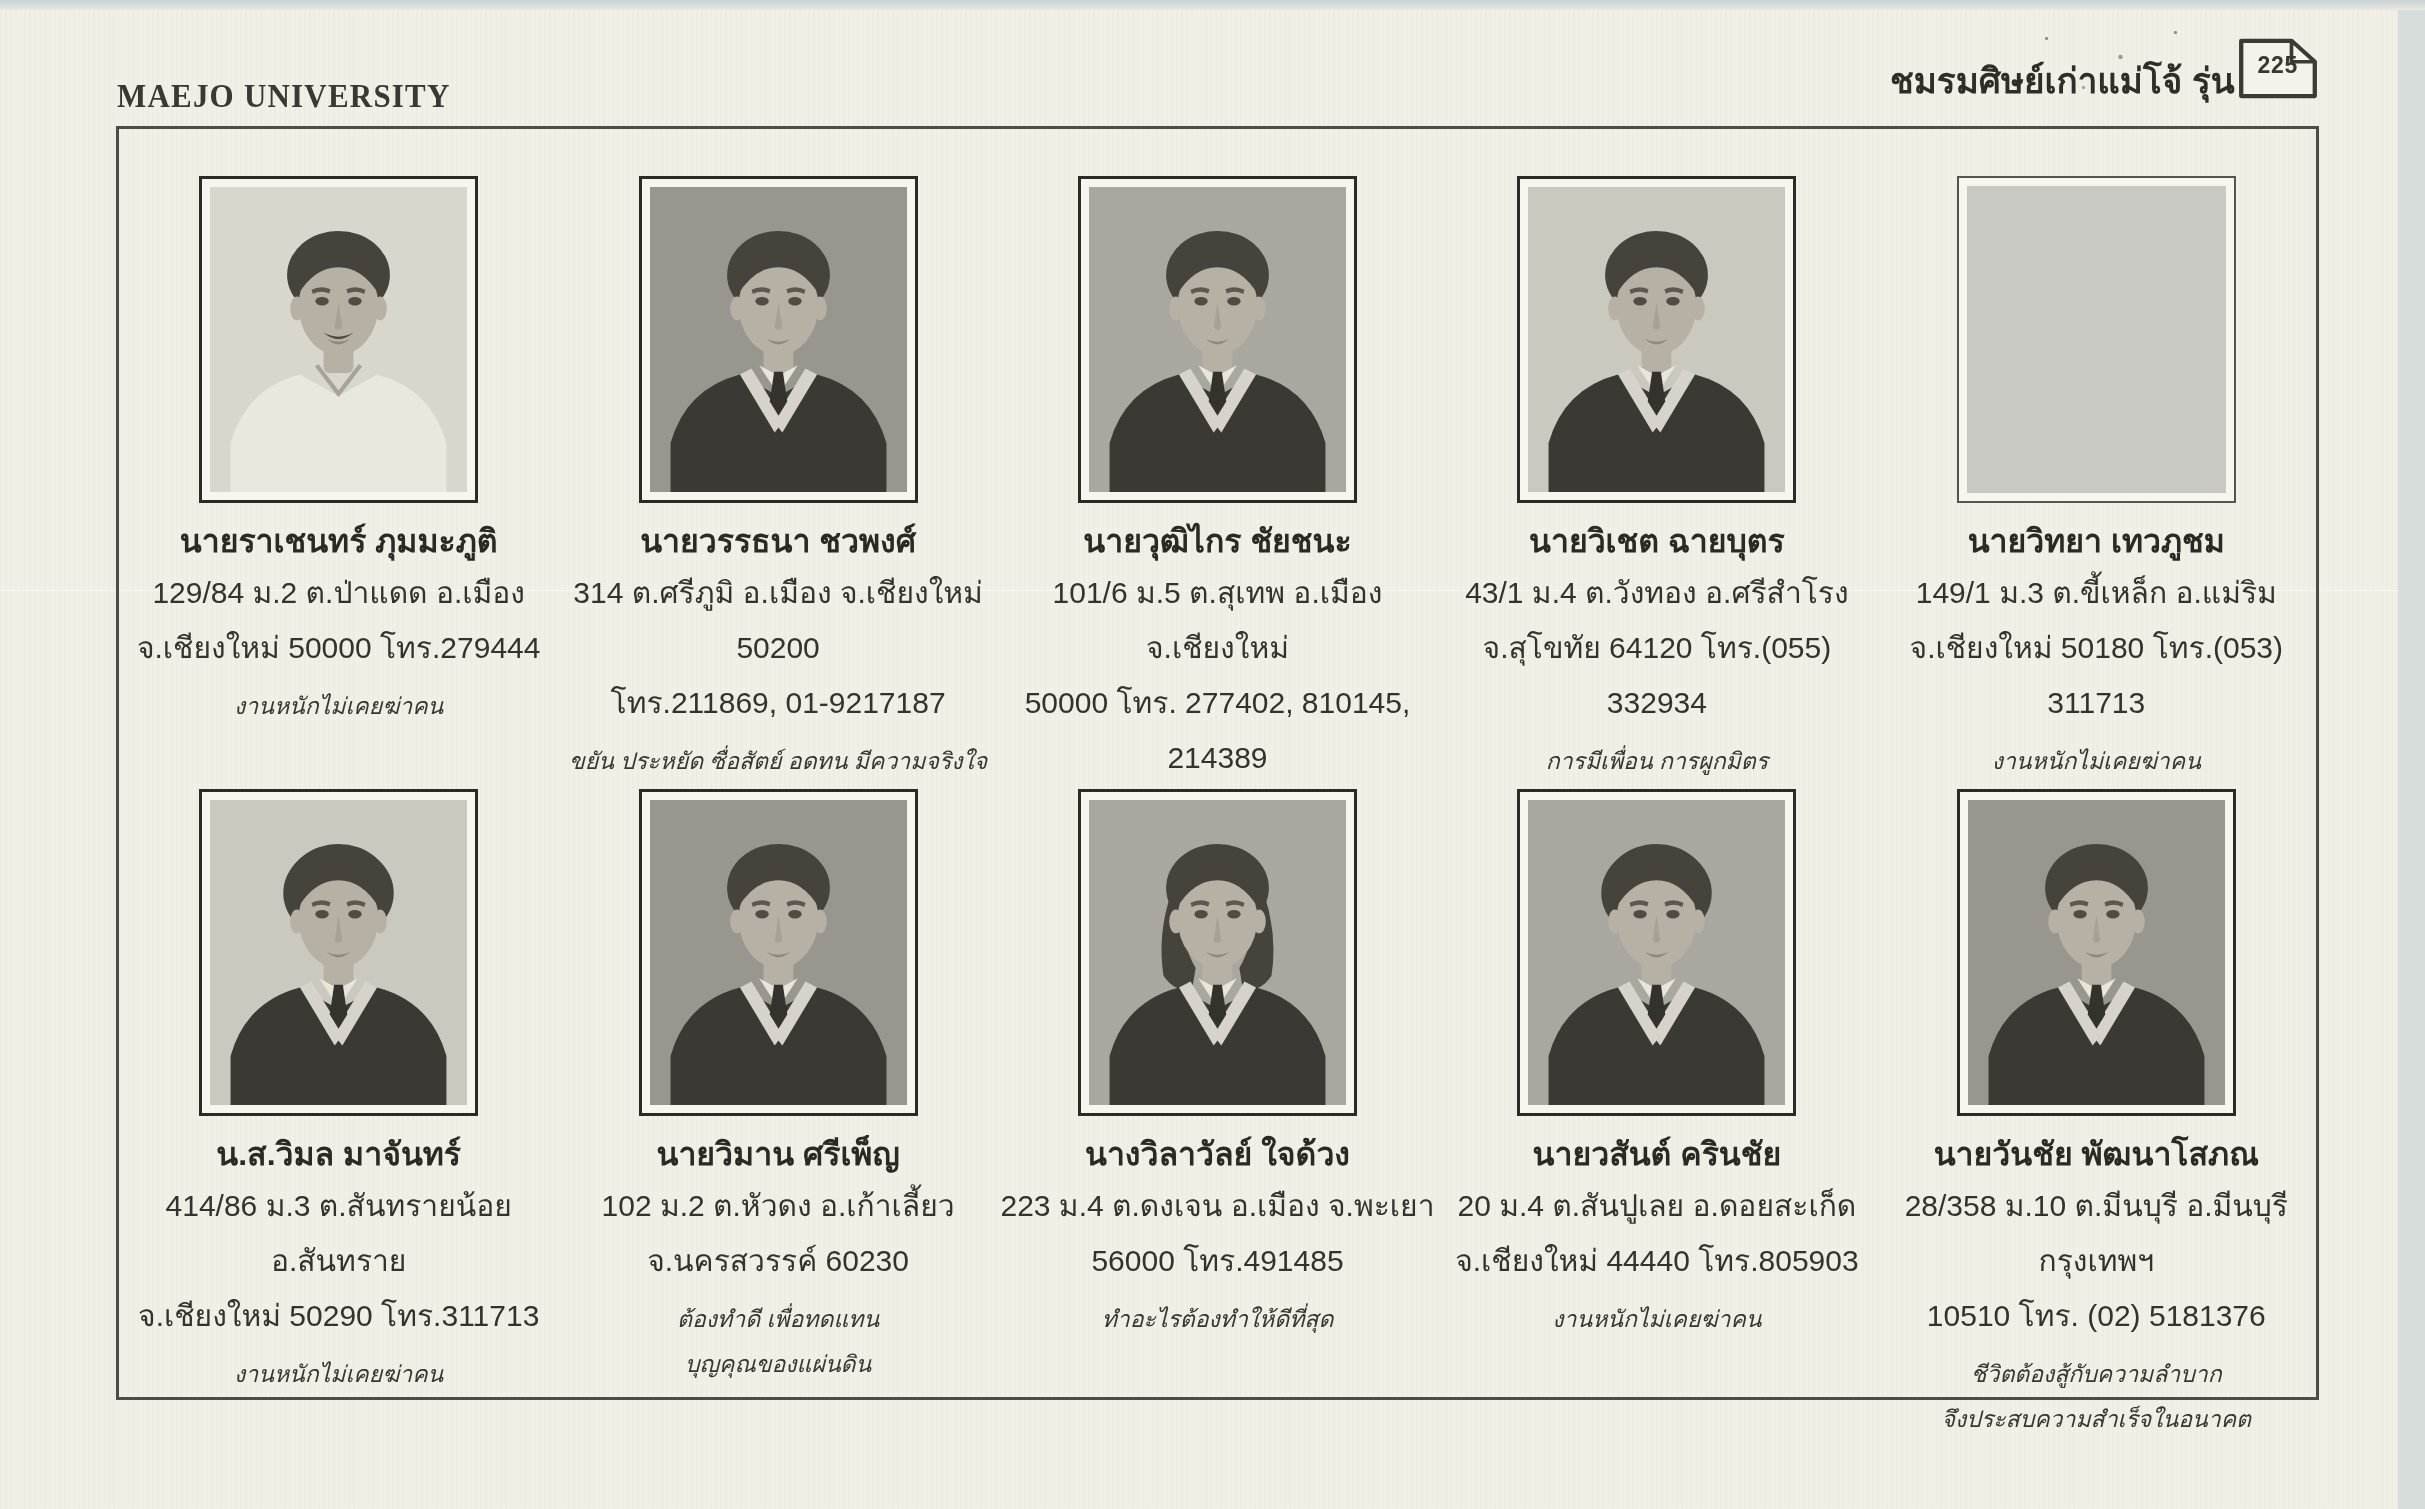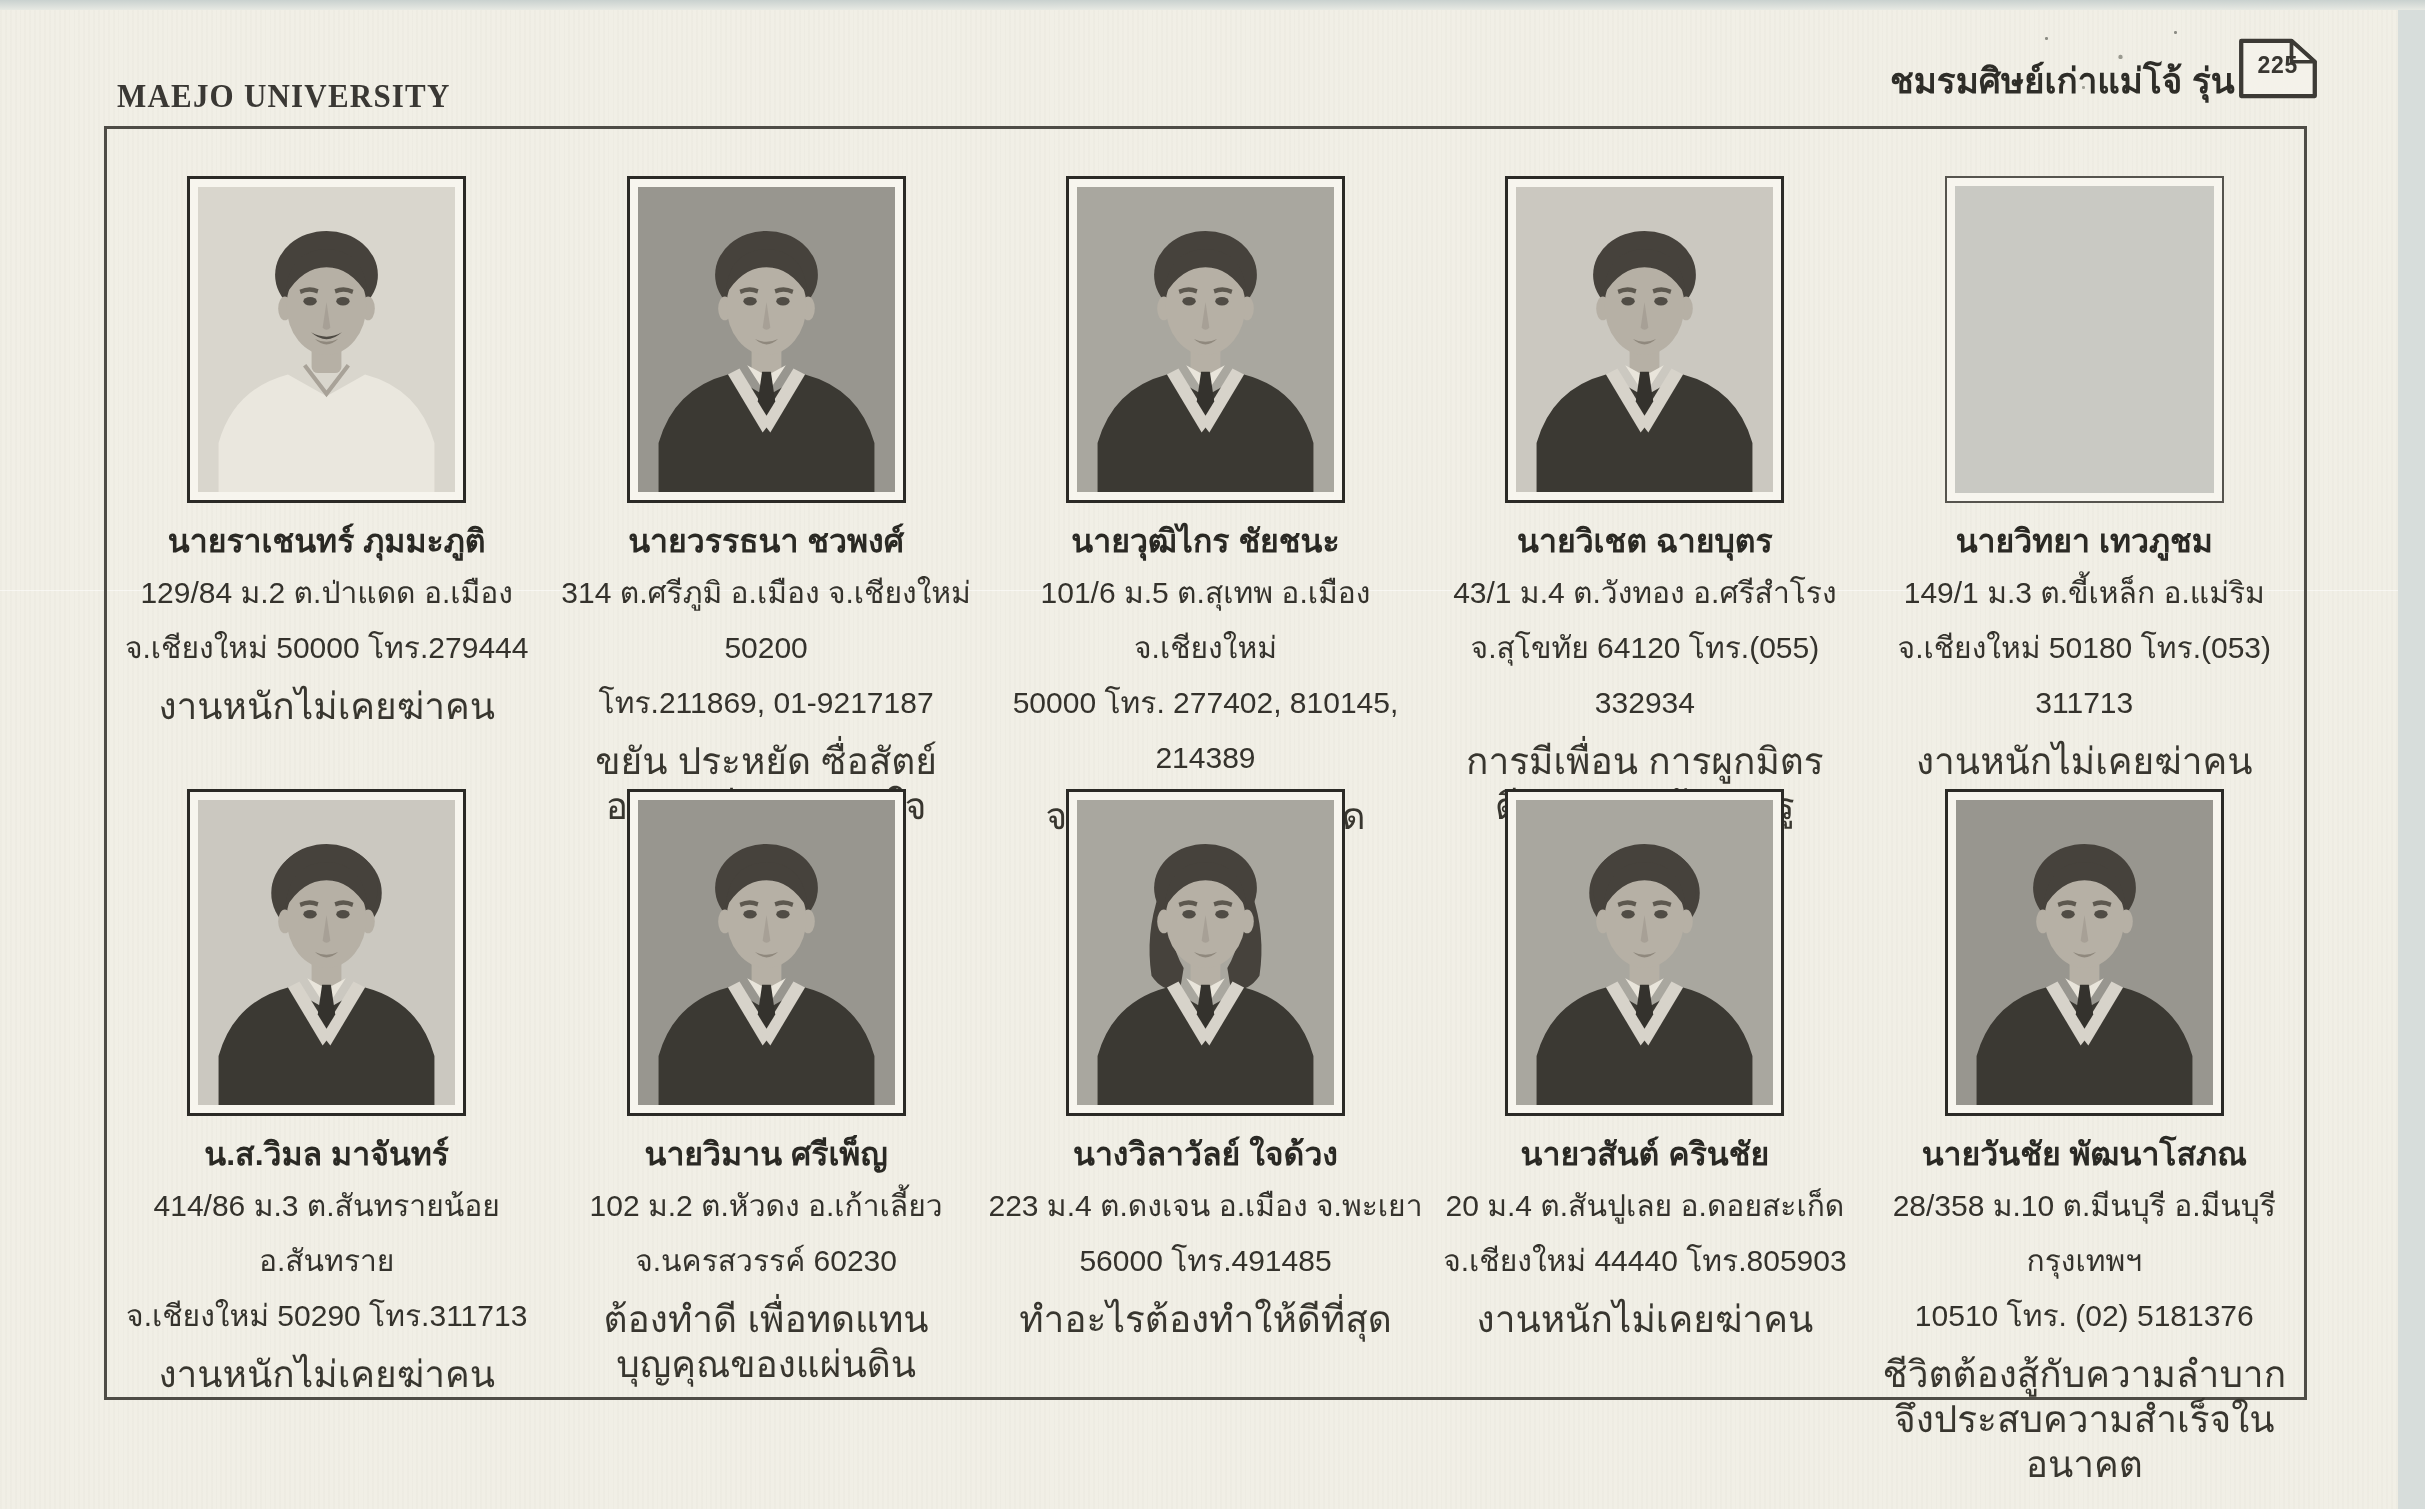--- a/index.html
+++ b/index.html
@@ -43,40 +43,40 @@
   }
   .badge{position:absolute;left:2235px;top:36px;width:86px;height:65px;}
   .badge svg{position:absolute;left:0;top:0;width:100%;height:100%;}
   .badge-num{
     position:absolute;left:9.8px;top:16px;width:53px;text-align:right;
     font-size:23px;font-weight:700;color:#393732;letter-spacing:0.6px;
   }
 
   
   .box{
-    position:absolute;left:104px;top:126px;width:2203px;height:1274px;
+    position:absolute;left:116px;top:126px;width:2203px;height:1274px;
     border:3.1px solid #4e4c46;box-sizing:border-box;
   }
   .row{
     display:grid;grid-template-columns:repeat(5,1fr);
     height:613px;
   }
   .row-0{margin-top:47px;}
 
   .card{display:flex;flex-direction:column;align-items:center;text-align:center;}
   .photo-frame{
     width:279px;height:327px;box-sizing:border-box;
     border:3.7px solid #2b2a26;background:#f7f5ee;padding:8px;
   }
   .card--blank .photo-frame{border-width:2.5px;border-color:#56544e;}
   .photo-frame svg{display:block;width:100%;height:100%;}
 
   .name{margin-top:14.7px;font-size:32px;font-weight:700;line-height:47px;color:#2a2924;}
   .lines{font-size:30px;line-height:55px;color:#34322c;}
-  .motto{margin-top:9.8px;font-size:37px;line-height:45px;color:#38362f;}
+  .motto{margin-top:9.8px;font-size:23px;line-height:45px;font-style:italic;color:#38362f;}
 
   
   .ph-bg{fill:#c2bfb7;}
   .photo--shirt-light .ph-bg{fill:#d9d6cd;}
   .photo--gown-light .ph-bg{fill:#cbc8c0;}
   .photo--gown-mid .ph-bg{fill:#a9a79f;}
   .photo--gown-dark .ph-bg{fill:#98968f;}
   .photo--blank .ph-bg{fill:#c9c9c3;}
   .photo--blank .ph-person{display:none;}
 

